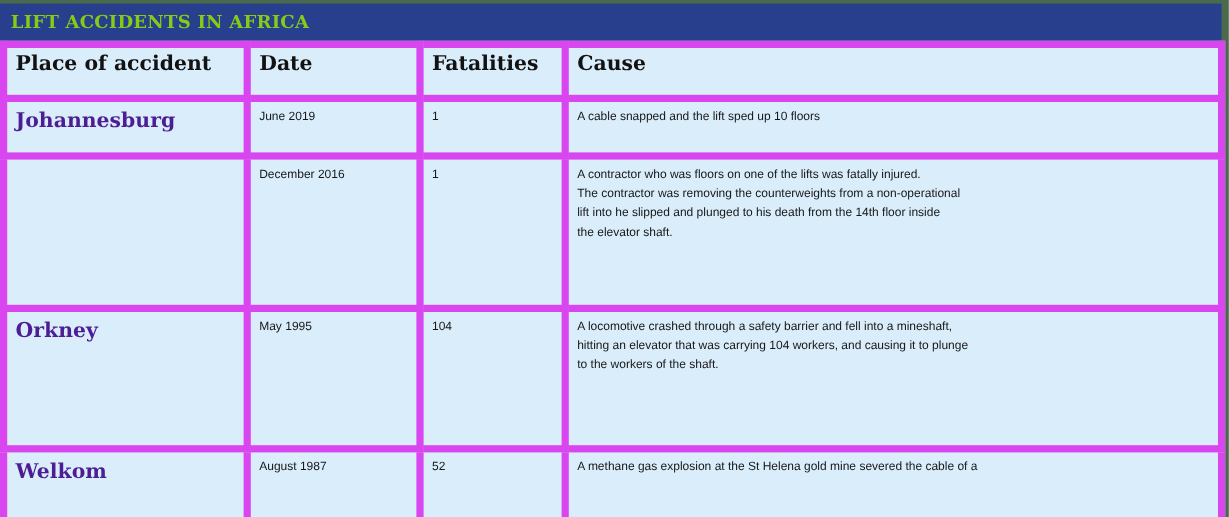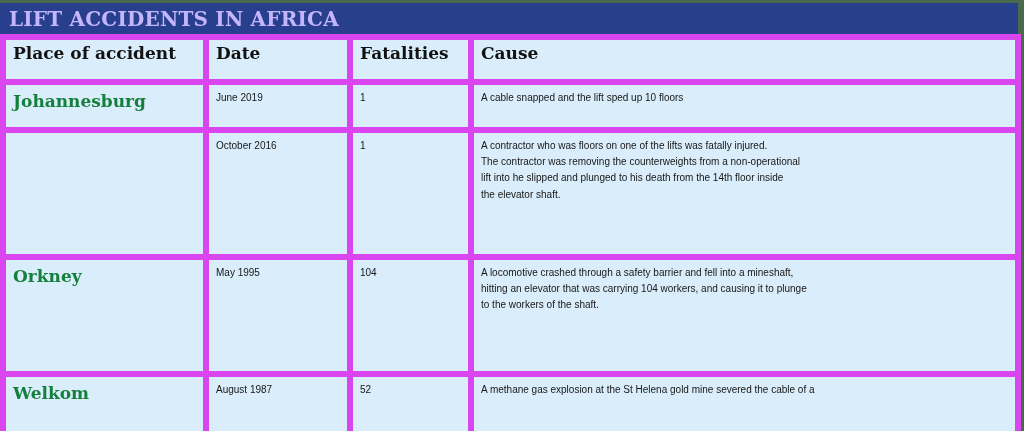--- a/index.html
+++ b/index.html
@@ -28,23 +28,23 @@
     width: 1018px;
     height: 31px;
     background: #273f8c;
     display: flex;
     align-items: center;
     padding-left: 9px;
   }
   .title-bar .title-text {
     font-family: "DejaVu Serif", serif;
     font-weight: bold;
-    font-size: 20px;
+    font-size: 15px;
     letter-spacing: 0.2px;
-    color: #c4b5fd;
+    color: #84cc16;
     line-height: 1;
     white-space: nowrap;
   }
 
   table.lift-table {
     border-collapse: collapse;
     table-layout: fixed;
     width: 1015px;
     background: #daedfa;
     border: 1px solid #8a9aa6;
@@ -81,21 +81,21 @@
     font-family: "Liberation Sans", sans-serif;
     font-size: 10px;
     color: #171717;
     line-height: 1.62;
   }
 
   table.lift-table tbody td.place-cell {
     font-family: "DejaVu Serif", serif;
     font-weight: bold;
     font-size: 17px;
-    color: #15803d;
+    color: #4c1d95;
     line-height: 1.3;
     white-space: nowrap;
     margin-top: 24px;
   }
 
   .row-1 td { height: 31px; }
   .row-2 td { height: 110px; }
   .row-3 td { height: 54px; }
   .row-4 td { height: 100px; }
   .row-5 td { height: 58px; }
@@ -132,21 +132,21 @@
         <td class="place-cell">Johannesburg</td>
         <td>June 2019</td>
         <td>1</td>
         <td>
           <span class="cause-line">A cable snapped and the lift sped up 10 floors</span>
         </td>
       </tr>
 
       <tr class="row-2">
         <td class="place-cell"></td>
-        <td>October 2016</td>
+        <td>December 2016</td>
         <td>1</td>
         <td>
           <span class="cause-line">A contractor who was floors on one of the lifts was fatally injured.</span>
           <span class="cause-line">The contractor was removing the counterweights from a non-operational</span>
           <span class="cause-line">lift into he slipped and plunged to his death from the 14th floor inside</span>
           <span class="cause-line">the elevator shaft.</span>
         </td>
       </tr>
 
 

